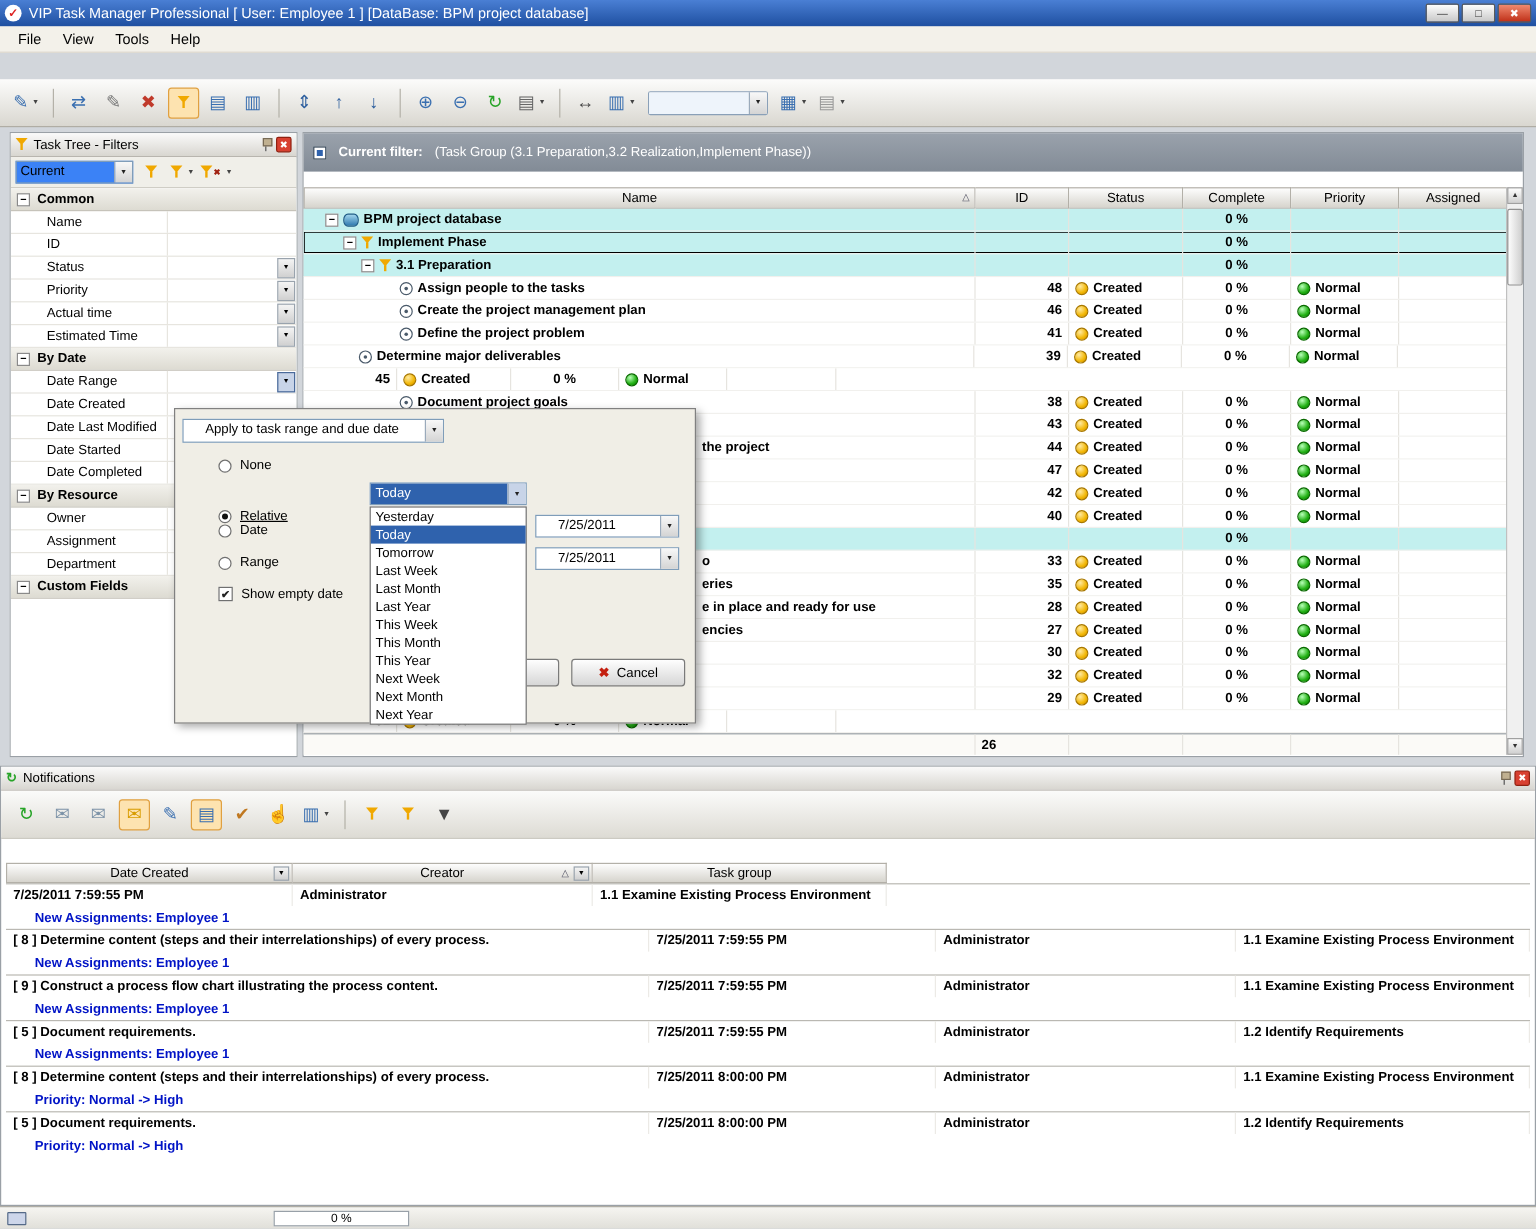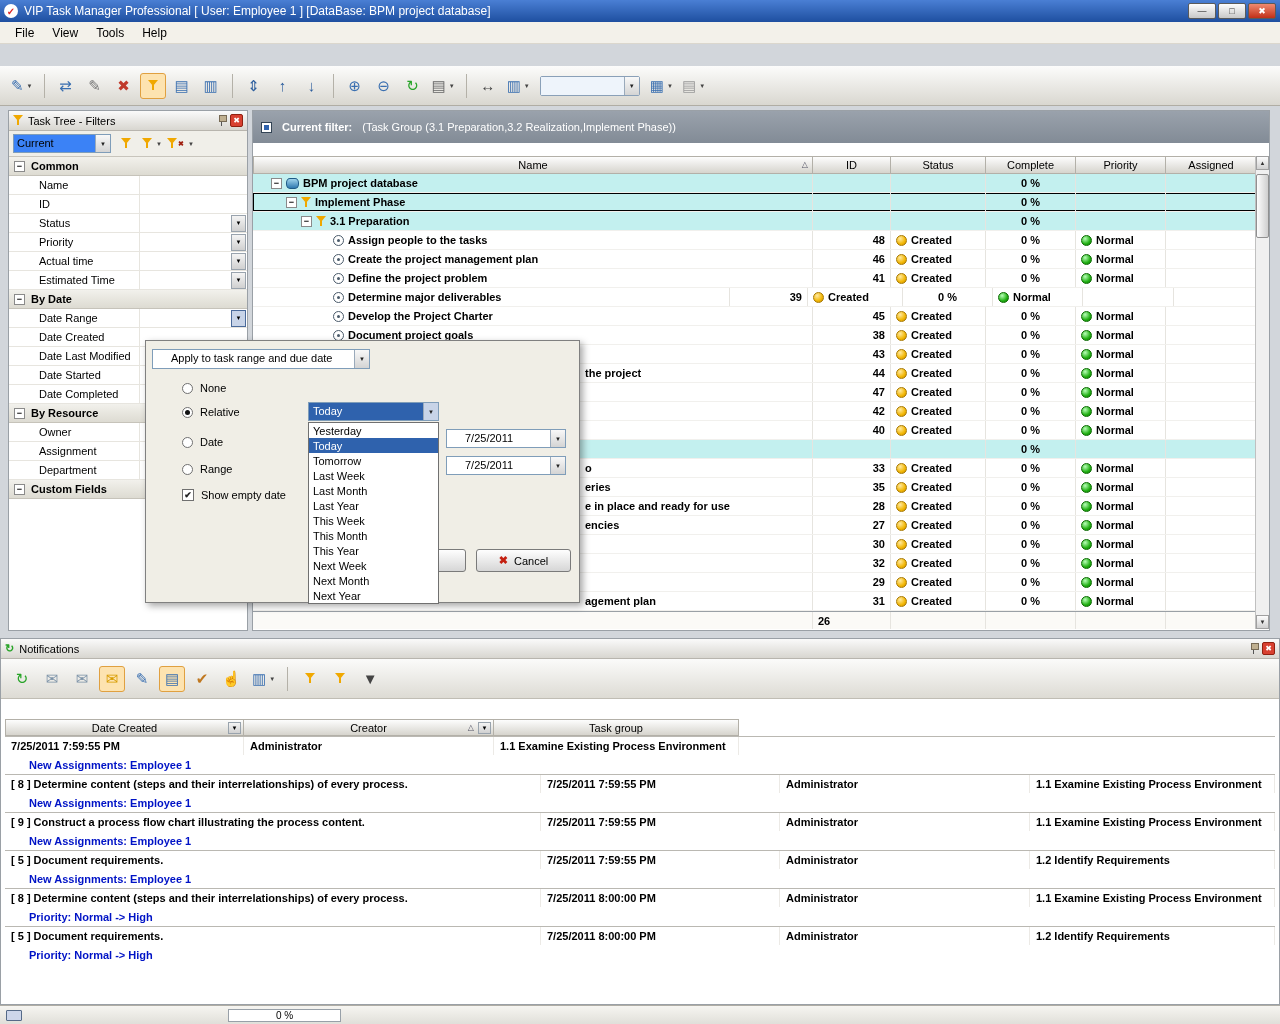--- a/index.html
+++ b/index.html
@@ -451,45 +451,39 @@
             <span>Created</span>
           </div>
           <div class="t-cell complete-cell" style="width: 90px;">0 %</div>
           <div class="t-cell priority-cell" style="width: 90px;">
             <span class="ball green"></span>
             <span>Normal</span>
           </div>
           <div class="t-cell assigned-cell" style="width: 91px;"></div>
         </div>
         <div class="t-row task">
-          <div class="t-cell name-cell" style="width: 477px; padding-left: 80px;">
+          <div class="t-cell name-cell" style="width: 559px; padding-left: 46px;">
             <span class="task-glyph">
               <span class="task-dot"></span>
             </span>
             <span>Determine major deliverables</span>
           </div>
           <div class="t-cell id-cell" style="width: 78px;">39</div>
           <div class="t-cell status-cell" style="width: 95px;">
             <span class="ball yellow"></span>
             <span>Created</span>
           </div>
           <div class="t-cell complete-cell" style="width: 90px;">0 %</div>
           <div class="t-cell priority-cell" style="width: 90px;">
             <span class="ball green"></span>
             <span>Normal</span>
           </div>
           <div class="t-cell assigned-cell" style="width: 91px;"></div>
         </div>
         <div class="t-row task">
-          <div class="t-cell name-cell" style="width: 560px; padding-left: 80px;">
-            <span class="task-glyph">
-              <span class="task-dot"></span>
-            </span>
-            <span>Develop the Project Charter</span>
-          </div>
           <div class="t-cell id-cell" style="width: 78px;">45</div>
           <div class="t-cell status-cell" style="width: 95px;">
             <span class="ball yellow"></span>
             <span>Created</span>
           </div>
           <div class="t-cell complete-cell" style="width: 90px;">0 %</div>
           <div class="t-cell priority-cell" style="width: 90px;">
             <span class="ball green"></span>
             <span>Normal</span>
           </div>
@@ -694,23 +688,20 @@
             <span>Created</span>
           </div>
           <div class="t-cell complete-cell" style="width: 90px;">0 %</div>
           <div class="t-cell priority-cell" style="width: 90px;">
             <span class="ball green"></span>
             <span>Normal</span>
           </div>
           <div class="t-cell assigned-cell" style="width: 91px;"></div>
         </div>
         <div class="t-row task">
-          <div class="t-cell name-cell" style="width: 560px; padding-left: 332px;">
-            <span>agement plan</span>
-          </div>
           <div class="t-cell id-cell" style="width: 78px;">31</div>
           <div class="t-cell status-cell" style="width: 95px;">
             <span class="ball yellow"></span>
             <span>Created</span>
           </div>
           <div class="t-cell complete-cell" style="width: 90px;">0 %</div>
           <div class="t-cell priority-cell" style="width: 90px;">
             <span class="ball green"></span>
             <span>Normal</span>
           </div>
@@ -735,21 +726,21 @@
   <div id="date-dialog">
     <div class="dlg-apply">
       <span class="combo-text">Apply to task range and due date</span>
       <span class="combo-arrow">▼</span>
     </div>
     <div id="radio-group">
         <div class="radio-row" style="top: 40px;">
           <span class="radio"></span>
           <span>None</span>
         </div>
-        <div class="radio-row" style="top: 64px;">
+        <div class="radio-row" style="top: 82px; text-decoration: underline;">
           <span class="radio sel"></span>
           <span>Relative</span>
         </div>
         <div class="radio-row" style="top: 94px;">
           <span class="radio"></span>
           <span>Date</span>
         </div>
         <div class="radio-row" style="top: 121px;">
           <span class="radio"></span>
           <span>Range</span>

